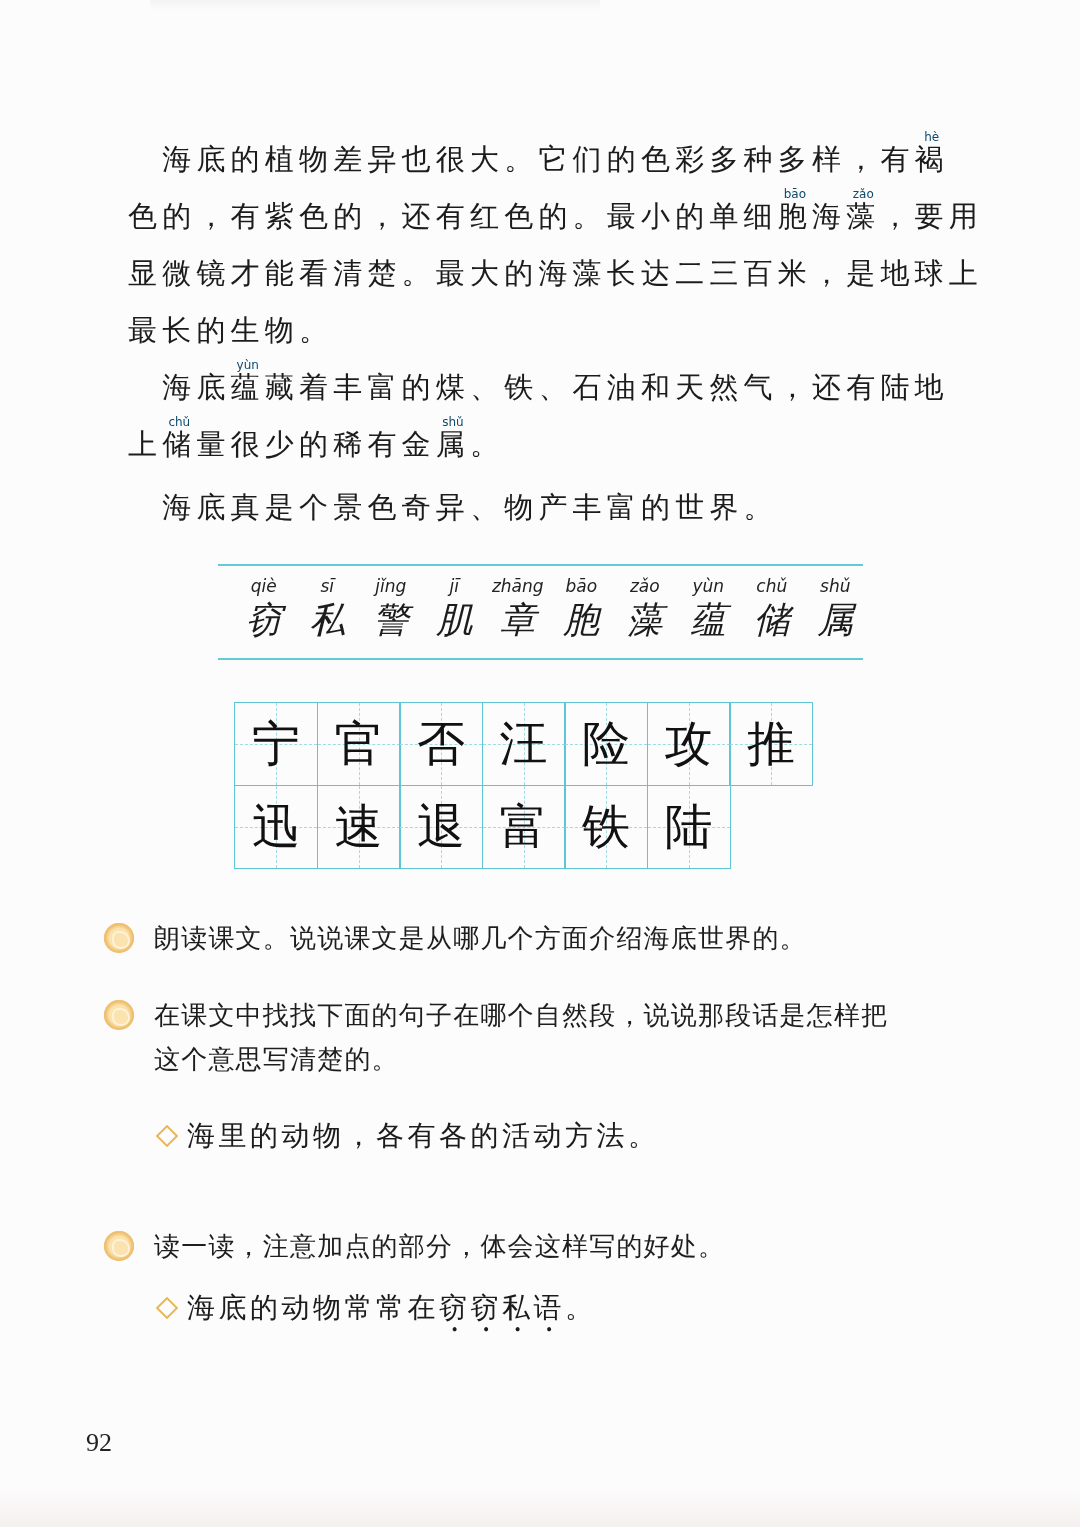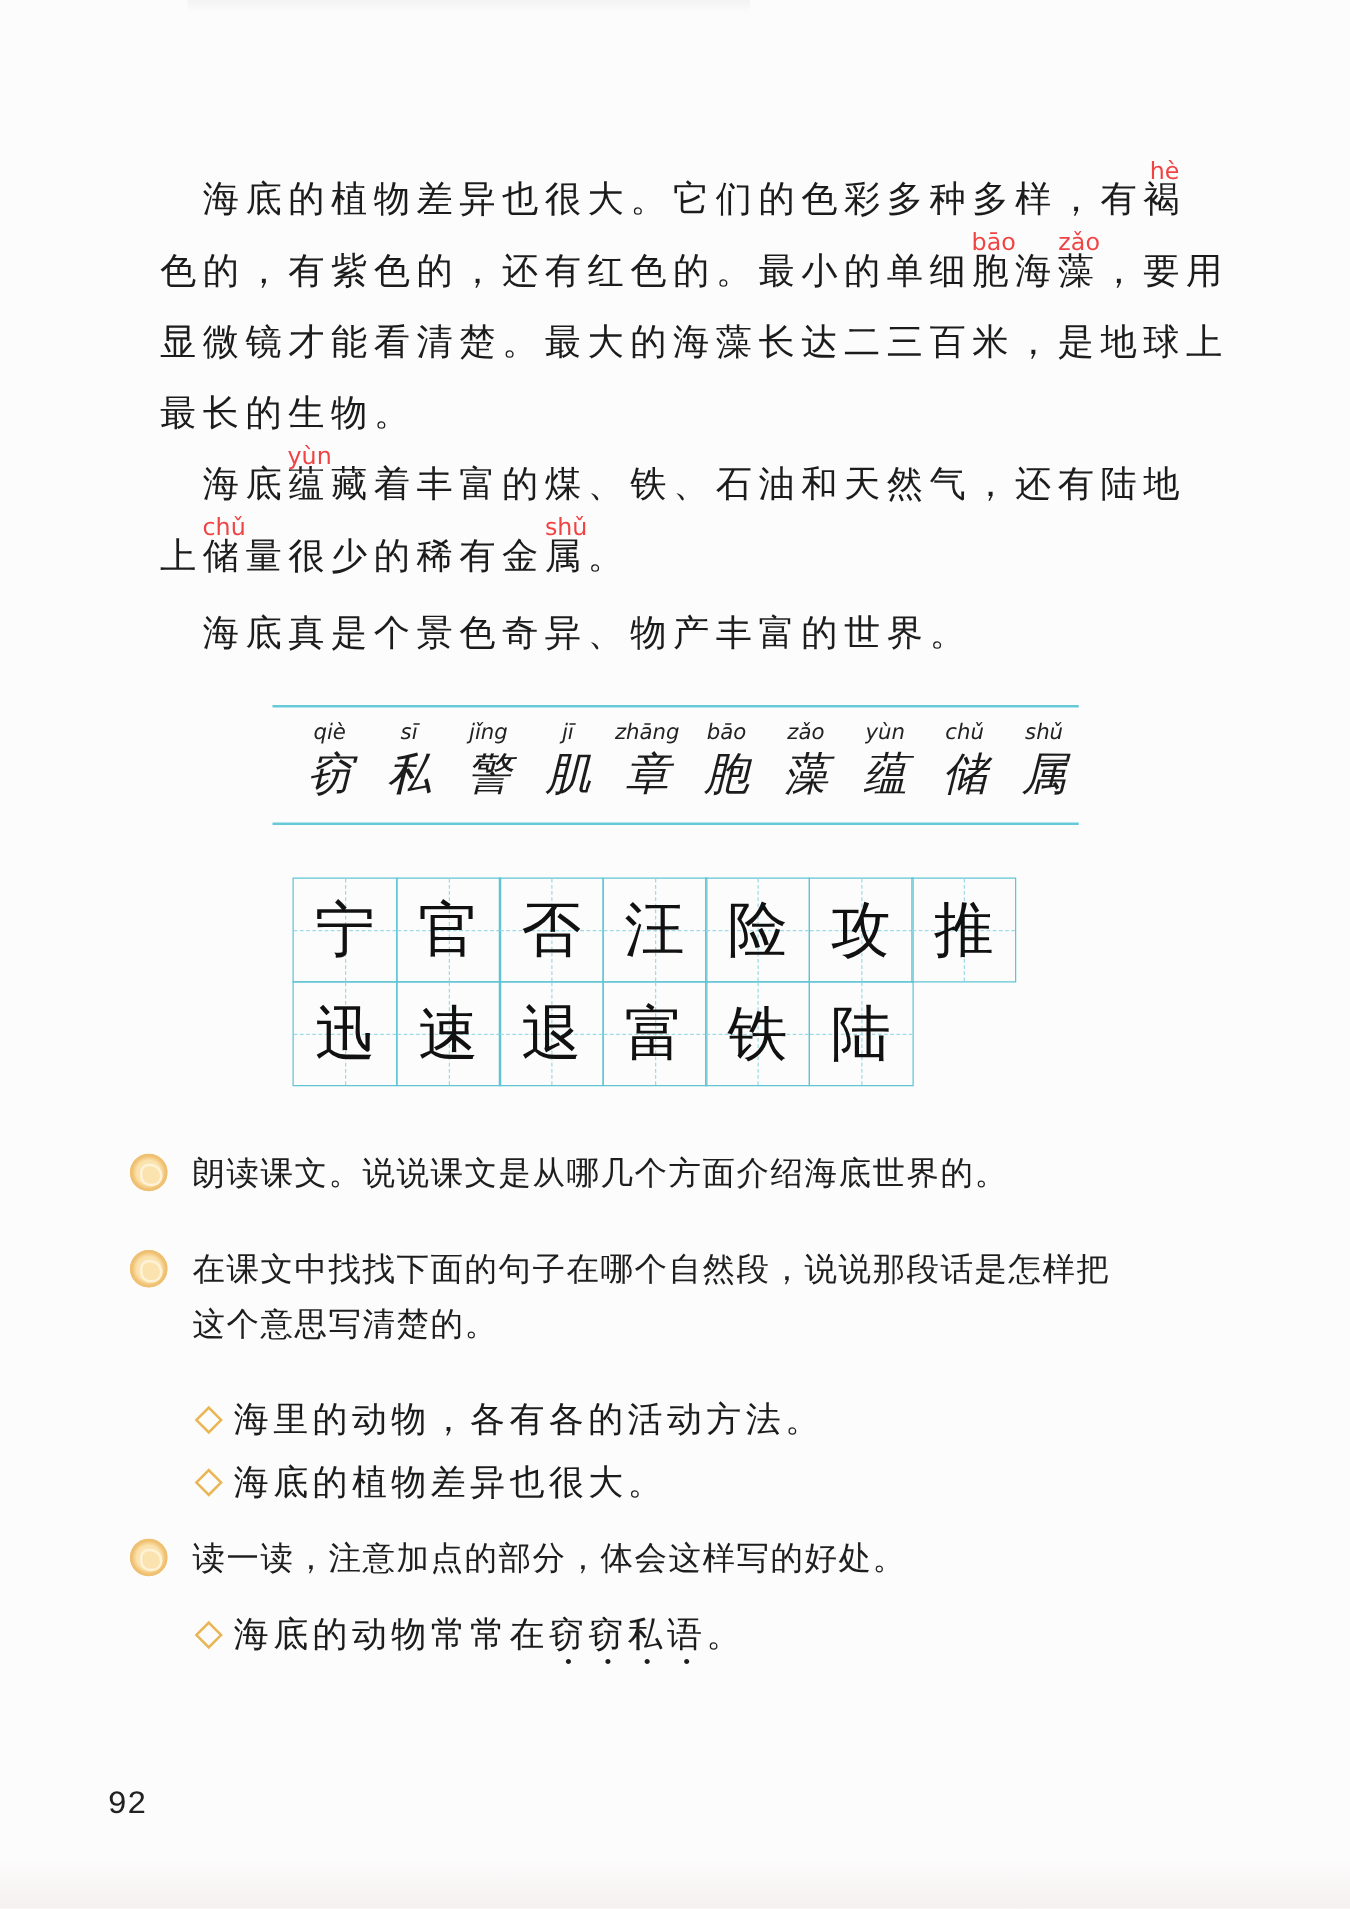--- a/index.html
+++ b/index.html
@@ -20,21 +20,21 @@
   }
   
   .line {
     position: absolute; left: 128px; font-size: 29px; letter-spacing: 5.2px;
     white-space: nowrap; line-height: 40px;
   }
   .ruby-wrap { position: relative; display: inline-block; }
   .py {
     position: absolute; left: 50%; transform: translateX(-50%);
     top: -22px; font-family: "DejaVu Sans", "Liberation Sans", sans-serif;
-    font-size: 19px; letter-spacing: 0; color: #ef4444; white-space: nowrap; text-align: center;
+    font-size: 12px; letter-spacing: 0; color: #0c4a6e; white-space: nowrap; text-align: center;
   }
   
   .char-band {
     position: absolute; left: 218px; top: 564px; width: 645px; height: 92px;
     border-top: 2px solid #66c9d8; border-bottom: 2px solid #66c9d8;
   }
   .char-row { position: absolute; left: 14px; top: 10px; display: flex; }
   .char-cell { width: 63.5px; text-align: center; font-style: italic; }
   .char-py {
     display: block; font-family: "DejaVu Sans", "Liberation Sans", sans-serif;
@@ -82,21 +82,21 @@
     display: inline-block; width: 12px; height: 12px; border: 2px solid #e9b656;
     transform: rotate(45deg); margin: 0 12px 3px 4px; vertical-align: middle;
   }
   .dotted { position: relative; display: inline-block; }
   .dotted::after {
     content: "•"; position: absolute; left: 50%; transform: translateX(-50%);
     bottom: -22px; font-size: 14px; letter-spacing: 0;
   }
   .page-num {
     position: absolute; left: 86px; top: 1428px;
-    font-family: Liberation Mono, monospace; font-size: 26px; color: #222;
+    font-family: Liberation Serif, serif; font-size: 26px; color: #222;
   }
 </style>
 </head>
 <body>
 
 <div class="page">
   <div class="top-smudge"></div>
 
   <div id="passage">
       <div class="line" style="top: 139px;"><span>　海底的植物差异也很大。它们的色彩多种多样，有</span><span class="ruby-wrap">褐<span class="py">hè</span></span></div>
@@ -205,23 +205,20 @@
   </div>
 
   <div class="ex" style="top:998px;">
     <span class="ex-icon"></span>
     <span class="ex-text">在课文中找找下面的句子在哪个自然段，说说那段话是怎样把</span>
     <span class="ex-text" style="top:44px;">这个意思写清楚的。</span>
   </div>
   <div class="sub" style="top:1119px;">
     <span class="diamond"></span><span>海里的动物，各有各的活动方法。</span>
   </div>
-  <div class="sub" style="top:1169px;">
-    <span class="diamond"></span><span>海底的植物差异也很大。</span>
-  </div>
 
   <div class="ex" style="top:1229px;">
     <span class="ex-icon"></span>
     <span class="ex-text">读一读，注意加点的部分，体会这样写的好处。</span>
   </div>
   <div class="sub" style="top:1291px;">
     <span class="diamond"></span><span>海底的动物常常在</span><span id="dot1"><span class="dotted">窃</span><span class="dotted">窃</span><span class="dotted">私</span><span class="dotted">语</span></span><span>。</span>
   </div>
 
   <div class="page-num">92</div>

